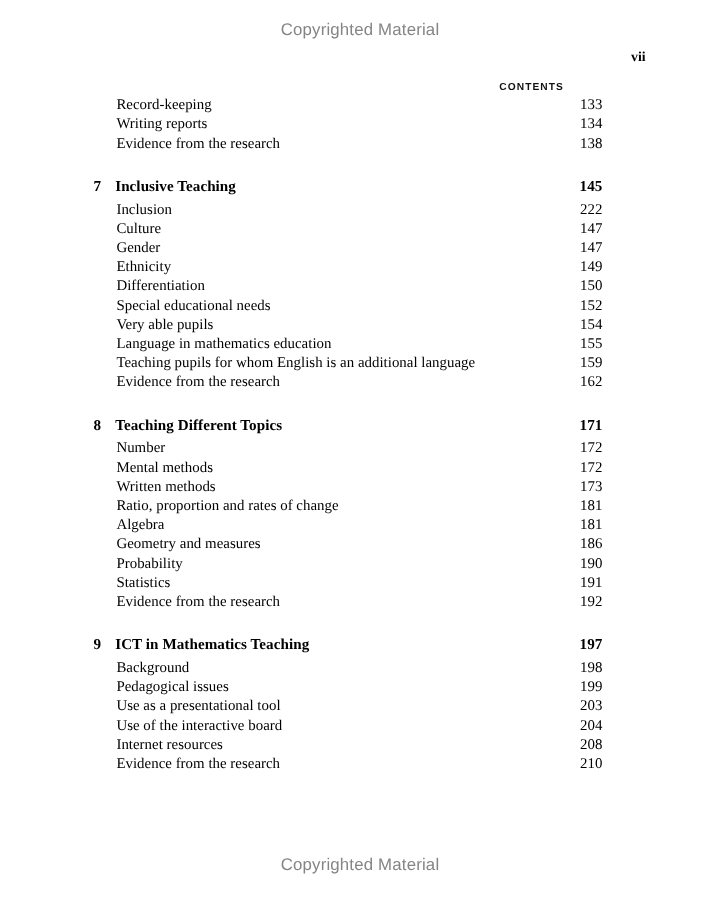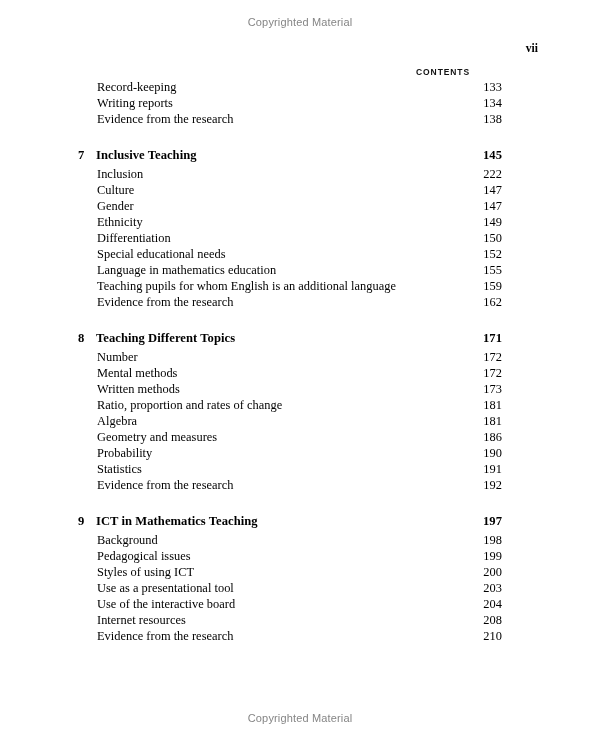--- a/index.html
+++ b/index.html
@@ -23,21 +23,21 @@
     height: 748px;
   }
 
   
   .watermark {
     position: absolute;
     left: 0;
     width: 600px;
     text-align: center;
     font-family: "Liberation Sans", "DejaVu Sans", sans-serif;
-    font-size: 11px;
+    font-size: 14px;
     letter-spacing: 0.15px;
     color: #858585;
     white-space: nowrap;
   }
   .watermark-top { top: 16px; }
   .watermark-bottom { top: 712px; }
 
   
   .running-head {
     position: absolute;
@@ -175,20 +175,24 @@
         </div>
         <div class="entry-row">
           <span class="en-title">Differentiation</span>
           <span class="en-page">150</span>
         </div>
         <div class="entry-row">
           <span class="en-title">Special educational needs</span>
           <span class="en-page">152</span>
         </div>
         <div class="entry-row">
+          <span class="en-title">Very able pupils</span>
+          <span class="en-page">154</span>
+        </div>
+        <div class="entry-row">
           <span class="en-title">Language in mathematics education</span>
           <span class="en-page">155</span>
         </div>
         <div class="entry-row">
           <span class="en-title">Teaching pupils for whom English is an additional language</span>
           <span class="en-page">159</span>
         </div>
         <div class="entry-row">
           <span class="en-title">Evidence from the research</span>
           <span class="en-page">162</span>
@@ -245,24 +249,20 @@
         </div>
         <div class="entry-row">
           <span class="en-title">Background</span>
           <span class="en-page">198</span>
         </div>
         <div class="entry-row">
           <span class="en-title">Pedagogical issues</span>
           <span class="en-page">199</span>
         </div>
         <div class="entry-row">
-          <span class="en-title">Styles of using ICT</span>
-          <span class="en-page">200</span>
-        </div>
-        <div class="entry-row">
           <span class="en-title">Use as a presentational tool</span>
           <span class="en-page">203</span>
         </div>
         <div class="entry-row">
           <span class="en-title">Use of the interactive board</span>
           <span class="en-page">204</span>
         </div>
         <div class="entry-row">
           <span class="en-title">Internet resources</span>
           <span class="en-page">208</span>

